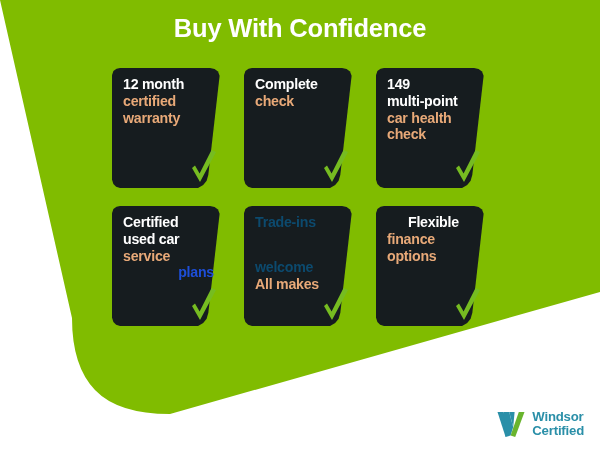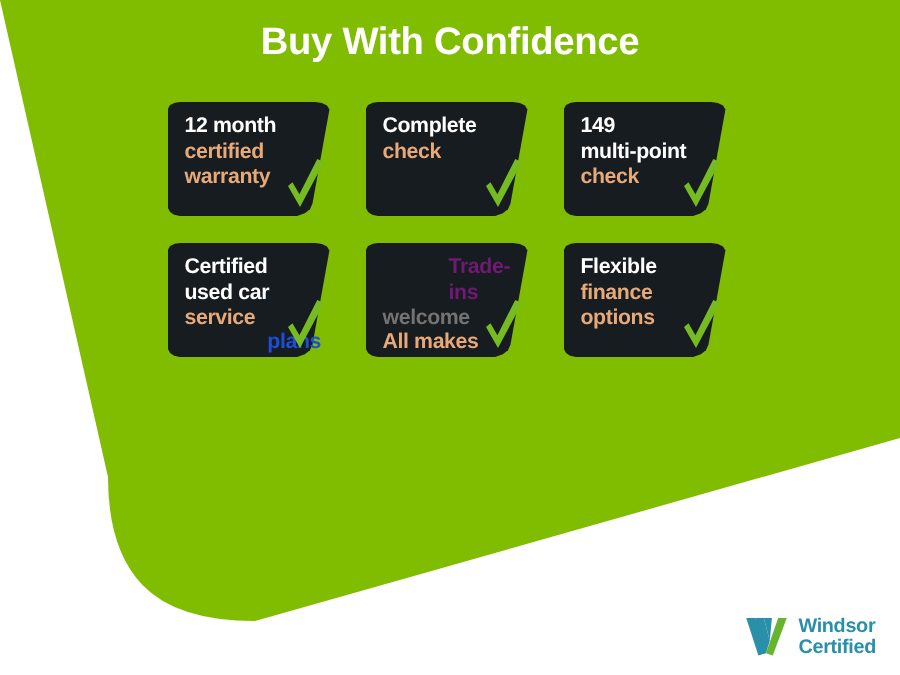--- a/index.html
+++ b/index.html
@@ -62,21 +62,21 @@
     display: flex;
     gap: 18px;
   }
   .row.row-2 {
     margin-top: 18px;
   }
 
   .card {
     position: relative;
     width: 114px;
-    height: 76px;
+    height: 120px;
     flex: 0 0 114px;
   }
 
   .card-shape {
     position: absolute;
     inset: 0;
     background: #161c1f;
     
     clip-path: polygon(
       0% 6%, 1.2% 2.6%, 4% 0.6%, 7% 0%,
@@ -167,20 +167,21 @@
         <svg class="tick" viewBox="0 0 30 38" aria-hidden="true">
           <path d="M3 19 L11 33 L27 3 L22.5 1 L10.6 24.5 L6 16.5 Z" fill="#76bc21"></path>
         </svg>
       </div>
 
       <div class="card">
         <div class="card-shape" style="background: rgb(22, 28, 31);"></div>
         <div class="card-text">
           <span class="line-primary" style="color: rgb(255, 255, 255);">149</span>
           <span class="line-primary" style="color: rgb(255, 255, 255);">multi-point</span>
+          <span class="line-accent" style="color: rgb(232, 169, 120);">car health</span>
           <span class="line-accent" style="color: rgb(232, 169, 120);">check</span>
         </div>
         <svg class="tick" viewBox="0 0 30 38" aria-hidden="true">
           <path d="M3 19 L11 33 L27 3 L22.5 1 L10.6 24.5 L6 16.5 Z" fill="#76bc21"></path>
         </svg>
       </div>
 
     </div>
 
     <div class="row row-2">
@@ -194,33 +195,33 @@
           <span class="line-accent" style="color: #1d4ed8; text-align: right;">plans</span>
         </div>
         <svg class="tick" viewBox="0 0 30 38" aria-hidden="true">
           <path d="M3 19 L11 33 L27 3 L22.5 1 L10.6 24.5 L6 16.5 Z" fill="#76bc21"></path>
         </svg>
       </div>
 
       <div class="card">
         <div class="card-shape" style="background: rgb(22, 28, 31);"></div>
         <div class="card-text">
-          <span class="line-primary" style="color: #701a75; margin-left: 44px;">Trade-ins</span>
-          <span class="line-primary" style="color: #737373;">welcome</span>
+          <span class="line-primary" style="color: #0c4a6e;">Trade-ins</span>
+          <span class="line-primary" style="color: #0c4a6e; margin-top: 28px;">welcome</span>
           <span class="line-accent" style="color: rgb(232, 169, 120);">All makes</span>
         </div>
         <svg class="tick" viewBox="0 0 30 38" aria-hidden="true">
           <path d="M3 19 L11 33 L27 3 L22.5 1 L10.6 24.5 L6 16.5 Z" fill="#76bc21"></path>
         </svg>
       </div>
 
       <div class="card">
         <div class="card-shape" style="background: rgb(22, 28, 31);"></div>
         <div class="card-text">
-          <span class="line-primary" style="color: rgb(255, 255, 255);">Flexible</span>
+          <span class="line-primary" style="color: rgb(255, 255, 255); margin-left: 21px;">Flexible</span>
           <span class="line-accent" style="color: rgb(232, 169, 120);">finance</span>
           <span class="line-accent" style="color: rgb(232, 169, 120);">options</span>
         </div>
         <svg class="tick" viewBox="0 0 30 38" aria-hidden="true">
           <path d="M3 19 L11 33 L27 3 L22.5 1 L10.6 24.5 L6 16.5 Z" fill="#76bc21"></path>
         </svg>
       </div>
 
     </div>
   </div>

